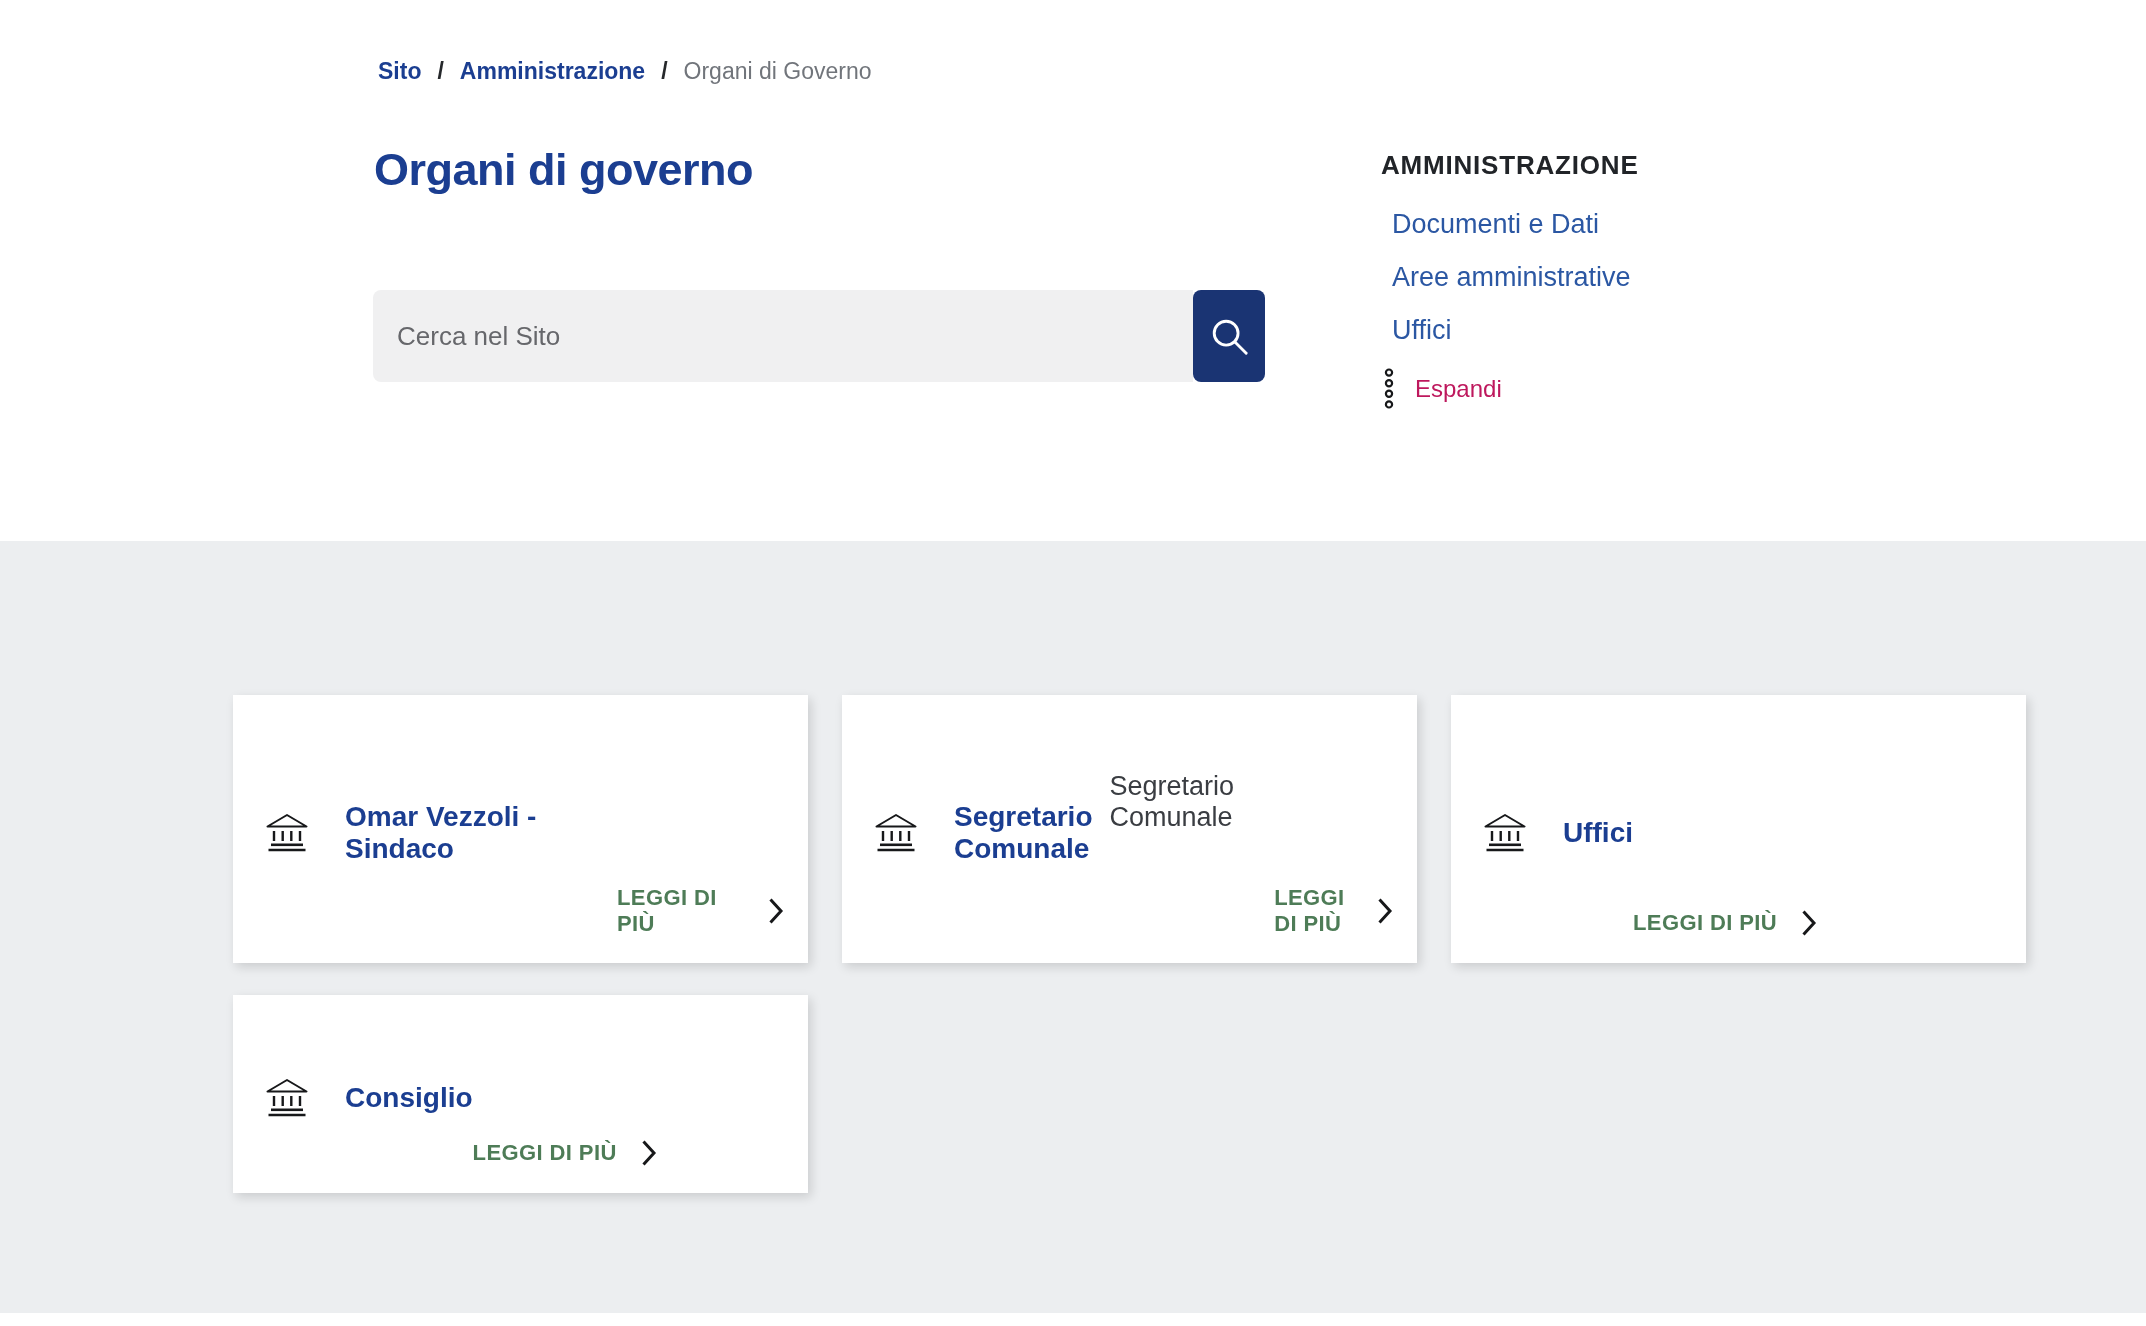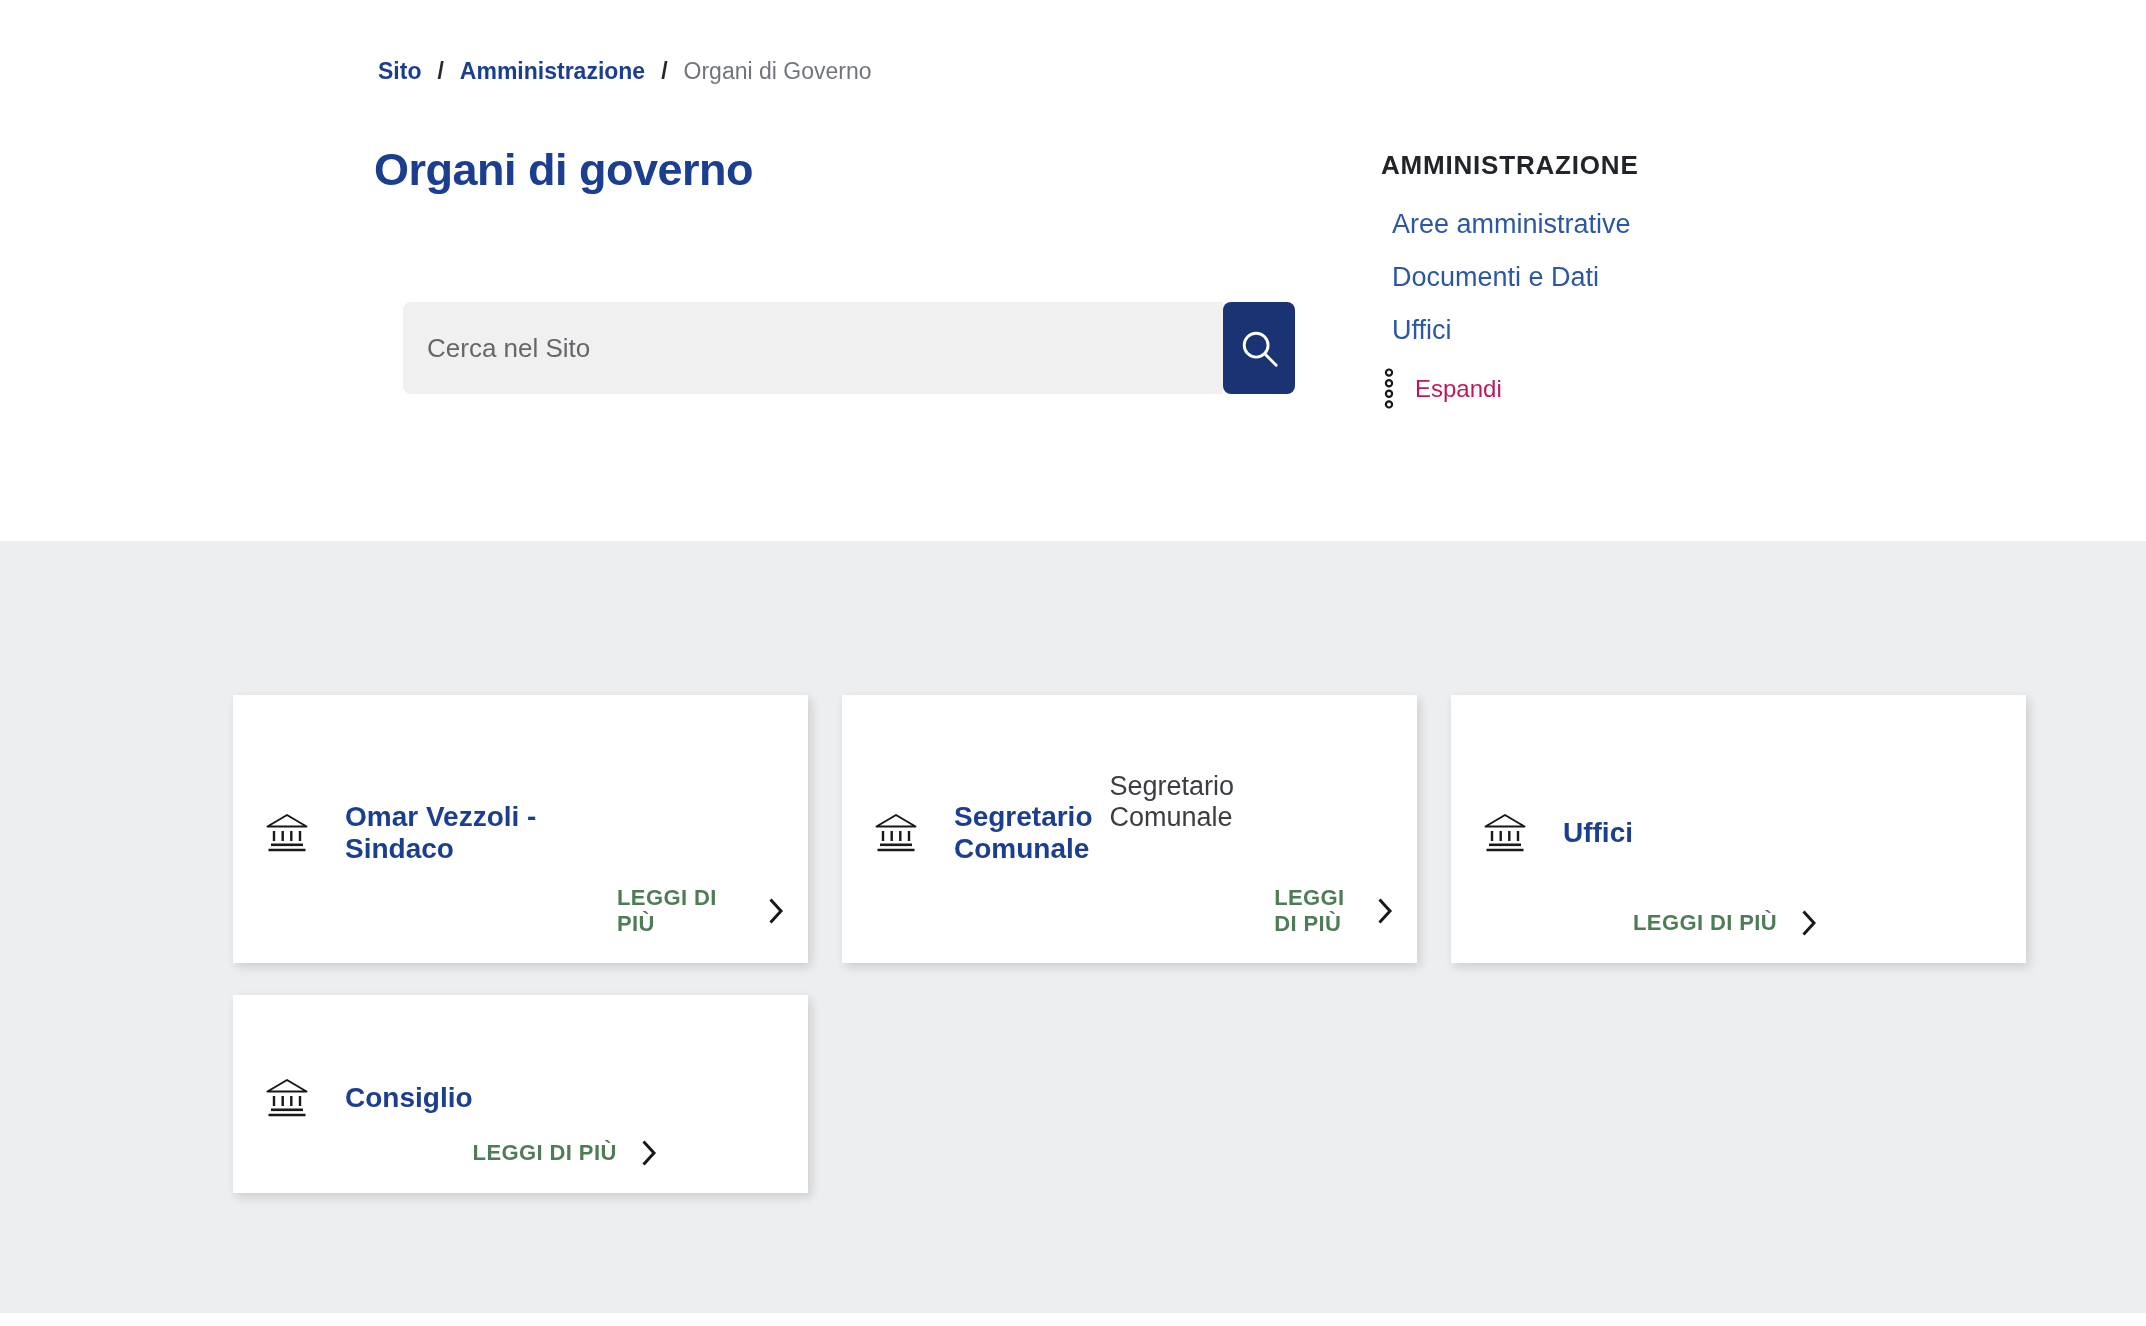--- a/index.html
+++ b/index.html
@@ -24,21 +24,21 @@
   .crumb-link{color:var(--primary_blue);font-weight:700;text-decoration:none;cursor:pointer;}
   .crumb-sep{color:#26282b;font-weight:700;}
   .crumb-current{color:var(--muted_grey);font-weight:400;}
 
   
   .page-title{position:absolute;left:374px;top:144px;font-size:45px;font-weight:700;
     color:var(--primary_blue);letter-spacing:-0.5px;}
   .page-subtitle{position:absolute;left:378px;top:220px;font-size:27px;color:var(--text_dark);}
 
   
-  .searchbar{position:absolute;left:373px;top:302px;width:892px;height:82px;display:flex;margin-left:30px;}
+  .searchbar{position:absolute;left:373px;top:290px;width:892px;height:82px;display:flex;}
   .search-input{flex:1;height:92px;background:var(--input_grey);border:none;outline:none;
     border-radius:8px 0 0 8px;font-size:26px;padding:0 24px;color:#3a3d42;
     font-family:"Liberation Sans", sans-serif;}
   .search-input::placeholder{color:#66676b;opacity:1;}
   .search-btn{width:72px;height:92px;background:var(--navy_button);border:none;border-radius:8px;
     display:flex;align-items:center;justify-content:center;cursor:pointer;}
 
   
   .side{position:absolute;left:1378px;top:150px;width:520px;}
   .side-heading{font-size:26px;font-weight:600;color:#212428;letter-spacing:0.8px;
@@ -87,22 +87,22 @@
         <svg width="42" height="42" viewBox="0 0 44 44">
           <circle cx="19" cy="19" r="12.5" fill="none" stroke="#ffffff" stroke-width="3"></circle>
           <line x1="28.5" y1="28.5" x2="40" y2="40" stroke="#ffffff" stroke-width="3" stroke-linecap="round"></line>
         </svg>
       </span>
     </button>
   </div>
 
   <aside class="side">
     <h2 class="side-heading">AMMINISTRAZIONE</h2>
+    <a class="side-link">Documenti e Dati</a>
     <a class="side-link">Aree amministrative</a>
-    <a class="side-link">Documenti e Dati</a>
     <a class="side-link">Uffici</a>
     <button class="expand-btn">
       <span style="display:flex;">
         <svg width="12" height="41" viewBox="0 0 12 41">
           <circle cx="6" cy="4.6" r="3.1" fill="none" stroke="#17181a" stroke-width="2.2"></circle>
           <circle cx="6" cy="15.2" r="3.1" fill="none" stroke="#17181a" stroke-width="2.2"></circle>
           <circle cx="6" cy="25.8" r="3.1" fill="none" stroke="#17181a" stroke-width="2.2"></circle>
           <circle cx="6" cy="36.4" r="3.1" fill="none" stroke="#17181a" stroke-width="2.2"></circle>
         </svg>
       </span>

